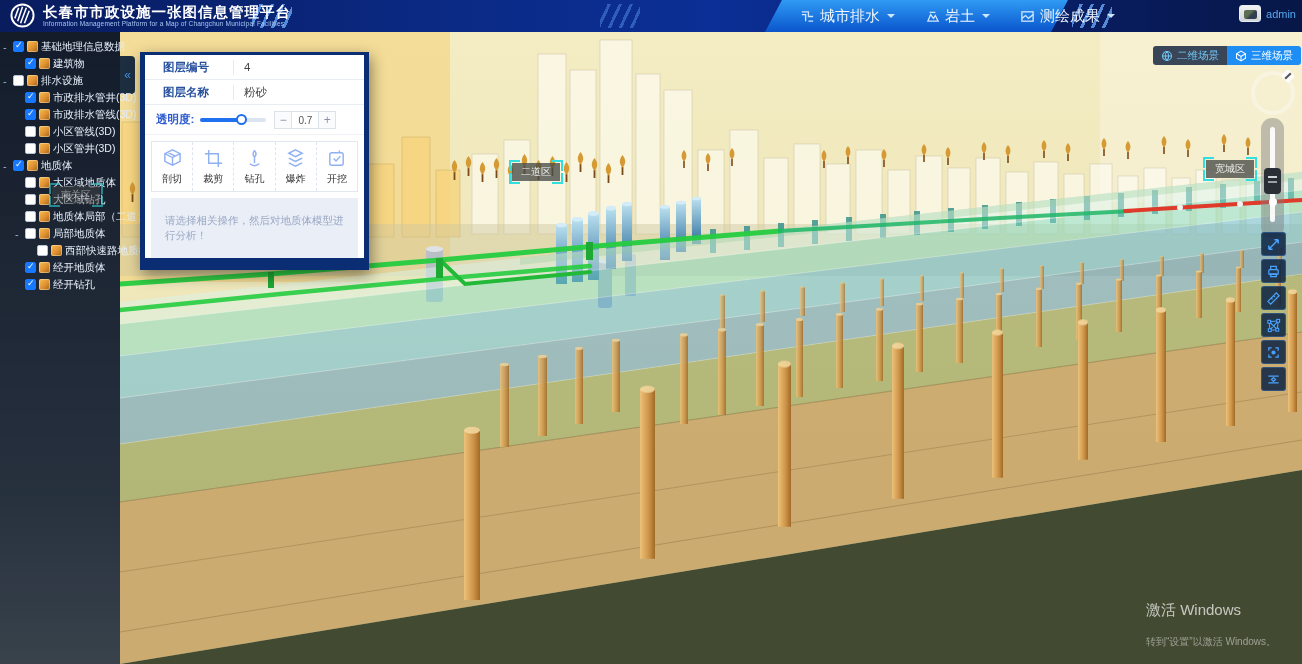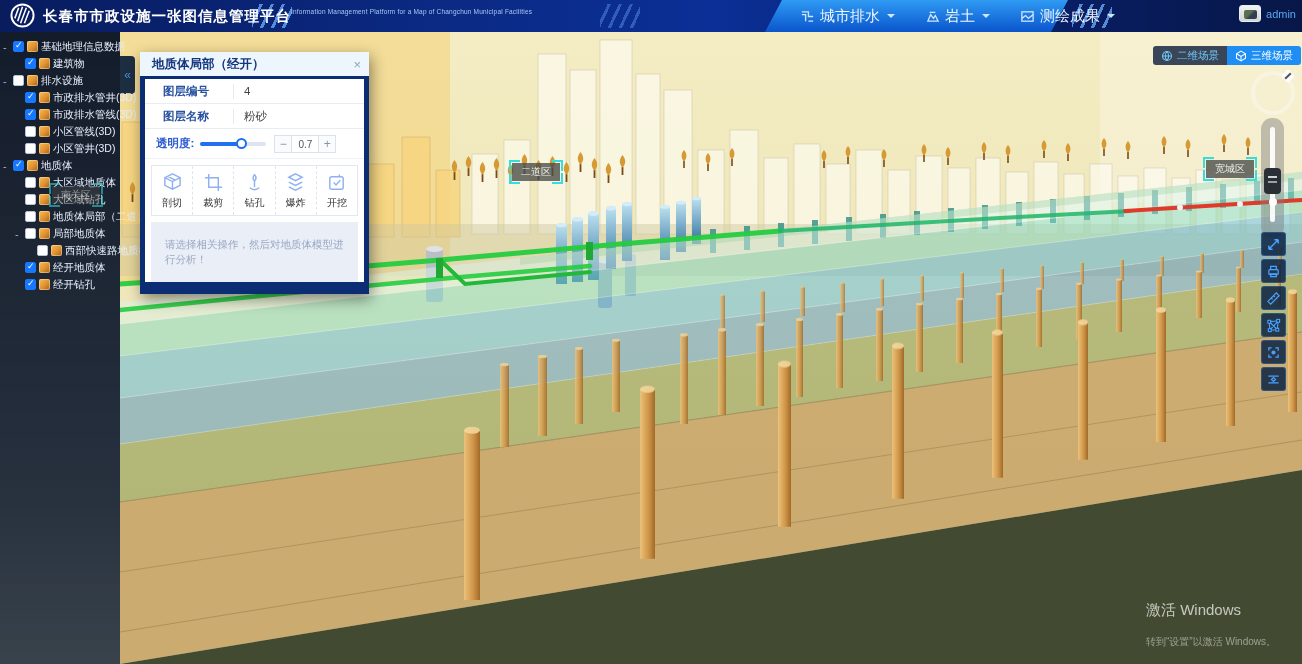--- a/index.html
+++ b/index.html
@@ -29,21 +29,21 @@
   
   .header { position:absolute; left:0; top:0; width:1302px; height:32px; z-index:40;
     background:linear-gradient(90deg,#081c5e 0%,#0b2a85 35%,#0b2f96 55%,#081c5e 85%,#071747 100%); }
   .menu-band { position:absolute; left:782px; top:0; width:286px; height:32px;
     background:linear-gradient(180deg,#2f9bf4,#0a55cc); transform:skewX(-28deg); transform-origin:top left; }
   .stripes { position:absolute; top:4px; width:40px; height:24px;
     background:repeating-linear-gradient(115deg,transparent 0 7px,rgba(110,175,255,.75) 7px 10px); }
   .st1{ left:252px; } .st2{ left:600px; opacity:.5; } .st3{ left:1072px; }
   .brand { position:absolute; left:10px; top:3px; display:flex; align-items:center; gap:8px; }
   .logo { width:25px; height:25px; }
-  .brand-text { display:flex; flex-direction:row; }
+  .brand-text { display:flex; flex-direction:column; }
   .title { color:#fff; font-size:14.5px; font-weight:bold; letter-spacing:1px; line-height:16px; }
   .subtitle { color:#a9c9f4; font-size:6.5px; letter-spacing:.2px; line-height:8px; }
   .menus { position:absolute; left:800px; top:0; height:32px; display:flex; align-items:center; gap:30px; }
   .menu { display:flex; align-items:center; gap:5px; color:#eef6ff; font-size:15px; cursor:pointer; }
   .menu svg { width:15px; height:15px; }
   .caret { width:0; height:0; border-left:4px solid transparent; border-right:4px solid transparent;
     border-top:4px solid #cfe6ff; margin-left:2px; }
   .userbox { position:absolute; right:6px; top:5px; display:flex; align-items:center; gap:5px; }
   .avatar { width:22px; height:17px; border-radius:3px; background:linear-gradient(180deg,#f2f2f2,#cfd4d8);
     position:relative; overflow:hidden; border:1px solid #e8eef5; }
@@ -535,24 +535,20 @@
     <div class="trow lv1">
       <span class="exp"></span>
       <span class="cb on"></span>
       <span class="licon"></span>
       <span>经开钻孔</span>
     </div>
   </div>
   <div class="collapse-tab">«</div>
 
   <div class="dialog">
-    <div class="dlg-head">
-      <span class="dlg-title">地质体局部（经开）</span>
-      <span class="dlg-close">×</span>
-    </div>
     <div class="dlg-body">
       <div class="frow">
         <span class="flabel">图层编号</span>
         <span class="fval">4</span>
       </div>
       <div class="frow">
         <span class="flabel">图层名称</span>
         <span class="fval">粉砂</span>
       </div>
       <div class="orow">

